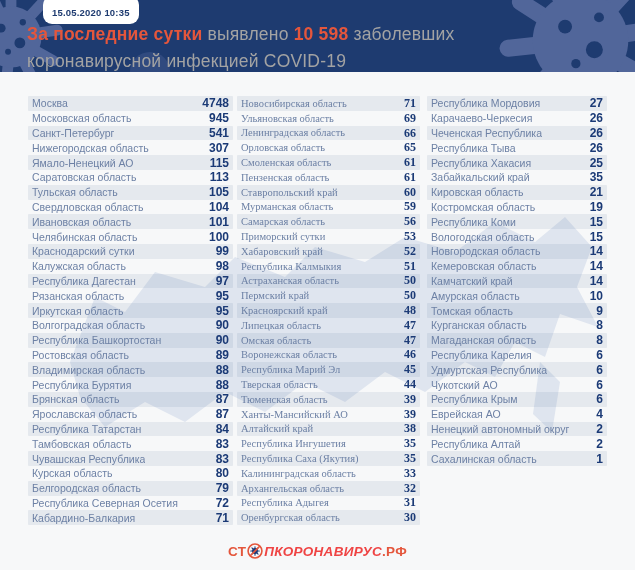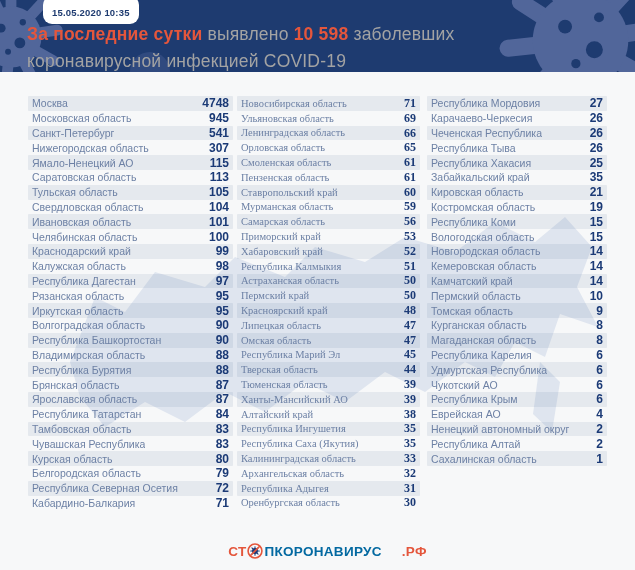--- a/index.html
+++ b/index.html
@@ -52,22 +52,22 @@
     overflow: hidden;
   }
   .rval { font-size: 12px; font-weight: bold; color: #1b3a76; margin-left: 6px; }
 
   
   .logo {
     position: absolute; top: 471px; left: 0; width: 635px;
     display: flex; justify-content: center; align-items: center;
   }
   .logo span { font-size: 13.5px; font-weight: bold; letter-spacing: 0.3px; }
-  .logo-red  { color: #e4563c; margin-left: 20px; }
-  .logo-blue { color: #0369a1; }
+  .logo-red  { color: #e4563c; }
+  .logo-blue { color: #ef4444; font-style: italic; }
   .logo-icon { width: 16px; height: 16px; margin: 0 1px; }
 </style>
 </head>
 <body>
 
 <div class="page">
 
   <header class="banner">
     <svg class="splat splat-left" viewBox="0 0 120 120">
       <g stroke="#54689c" stroke-width="11" stroke-linecap="round">
@@ -179,21 +179,21 @@
         </div>
         <div class="row">
           <span class="rname">Ивановская область</span>
           <span class="rval">101</span>
         </div>
         <div class="row">
           <span class="rname">Челябинская область</span>
           <span class="rval">100</span>
         </div>
         <div class="row">
-          <span class="rname">Краснодарский край</span>
+          <span class="rname">Краснодарский сутки</span>
           <span class="rval">99</span>
         </div>
         <div class="row">
           <span class="rname">Калужская область</span>
           <span class="rval">98</span>
         </div>
         <div class="row">
           <span class="rname">Республика Дагестан</span>
           <span class="rval">97</span>
         </div>
@@ -207,20 +207,24 @@
         </div>
         <div class="row">
           <span class="rname">Волгоградская область</span>
           <span class="rval">90</span>
         </div>
         <div class="row">
           <span class="rname">Республика Башкортостан</span>
           <span class="rval">90</span>
         </div>
         <div class="row">
+          <span class="rname">Ростовская область</span>
+          <span class="rval">89</span>
+        </div>
+        <div class="row">
           <span class="rname">Владимирская область</span>
           <span class="rval">88</span>
         </div>
         <div class="row">
           <span class="rname">Республика Бурятия</span>
           <span class="rval">88</span>
         </div>
         <div class="row">
           <span class="rname">Брянская область</span>
           <span class="rval">87</span>
@@ -289,21 +293,21 @@
         </div>
         <div class="row">
           <span class="rname">Мурманская область</span>
           <span class="rval">59</span>
         </div>
         <div class="row">
           <span class="rname">Самарская область</span>
           <span class="rval">56</span>
         </div>
         <div class="row">
-          <span class="rname">Приморский край</span>
+          <span class="rname">Приморский сутки</span>
           <span class="rval">53</span>
         </div>
         <div class="row">
           <span class="rname">Хабаровский край</span>
           <span class="rval">52</span>
         </div>
         <div class="row">
           <span class="rname">Республика Калмыкия</span>
           <span class="rval">51</span>
         </div>
@@ -321,20 +325,24 @@
         </div>
         <div class="row">
           <span class="rname">Липецкая область</span>
           <span class="rval">47</span>
         </div>
         <div class="row">
           <span class="rname">Омская область</span>
           <span class="rval">47</span>
         </div>
         <div class="row">
+          <span class="rname">Воронежская область</span>
+          <span class="rval">46</span>
+        </div>
+        <div class="row">
           <span class="rname">Республика Марий Эл</span>
           <span class="rval">45</span>
         </div>
         <div class="row">
           <span class="rname">Тверская область</span>
           <span class="rval">44</span>
         </div>
         <div class="row">
           <span class="rname">Тюменская область</span>
           <span class="rval">39</span>
@@ -419,21 +427,21 @@
         </div>
         <div class="row">
           <span class="rname">Кемеровская область</span>
           <span class="rval">14</span>
         </div>
         <div class="row">
           <span class="rname">Камчатский край</span>
           <span class="rval">14</span>
         </div>
         <div class="row">
-          <span class="rname">Пермский область</span>
+          <span class="rname">Амурская область</span>
           <span class="rval">10</span>
         </div>
         <div class="row">
           <span class="rname">Томская область</span>
           <span class="rval">9</span>
         </div>
         <div class="row">
           <span class="rname">Курганская область</span>
           <span class="rval">8</span>
         </div>

